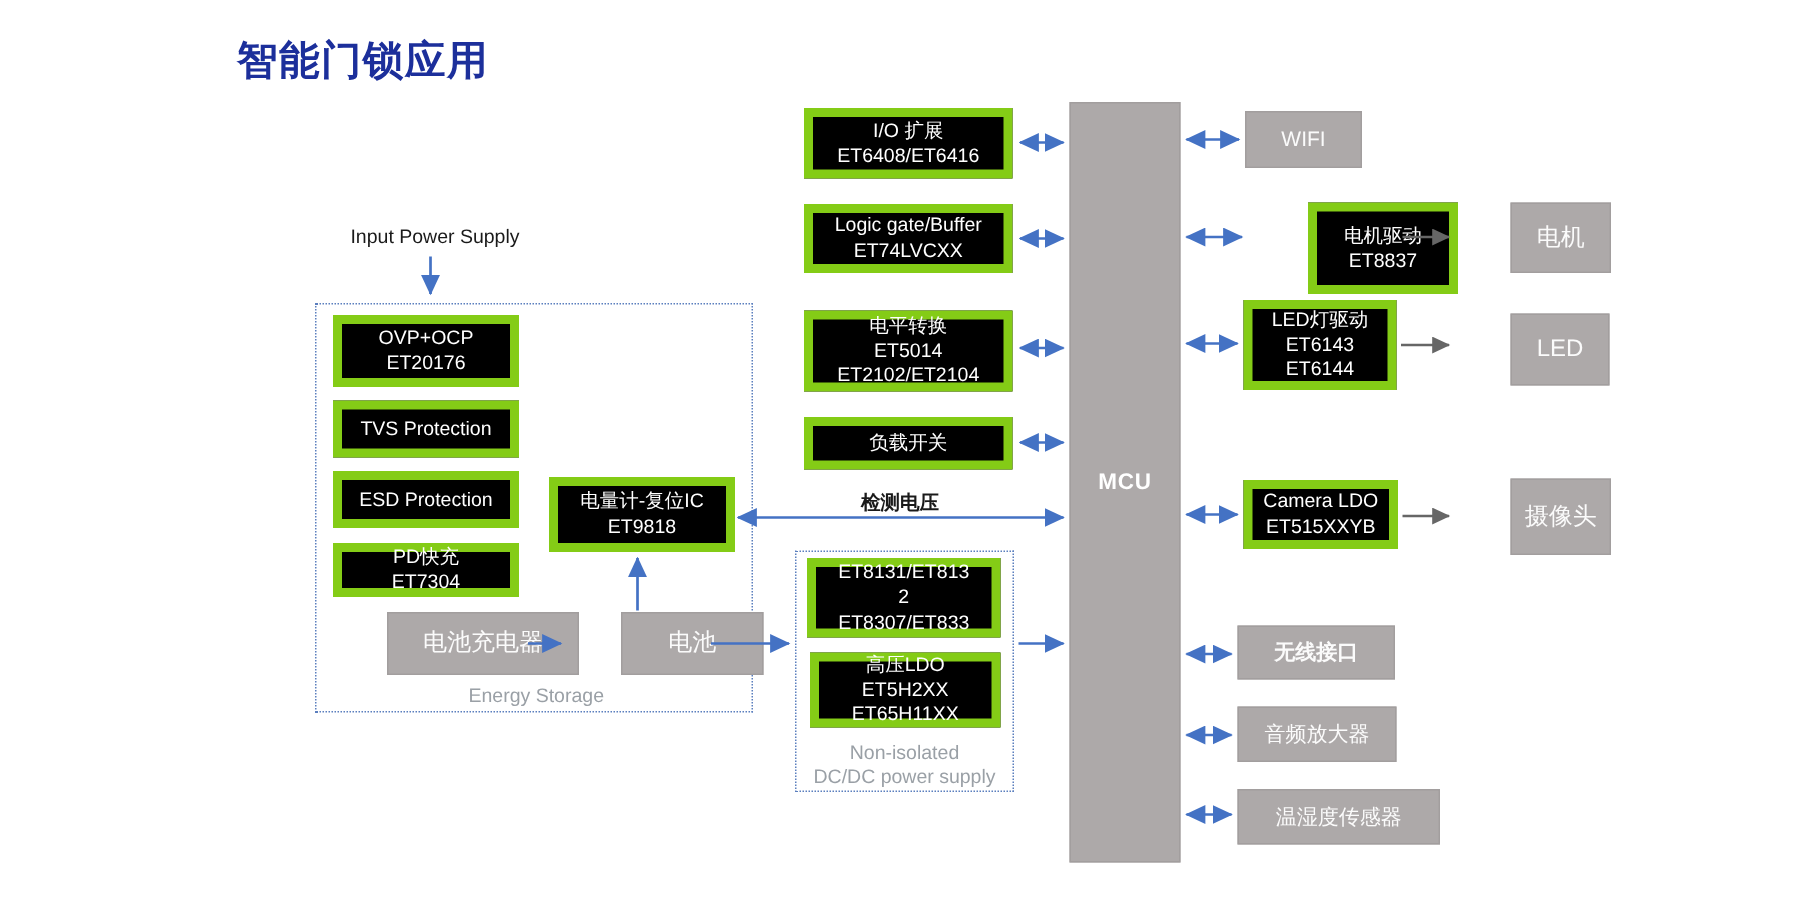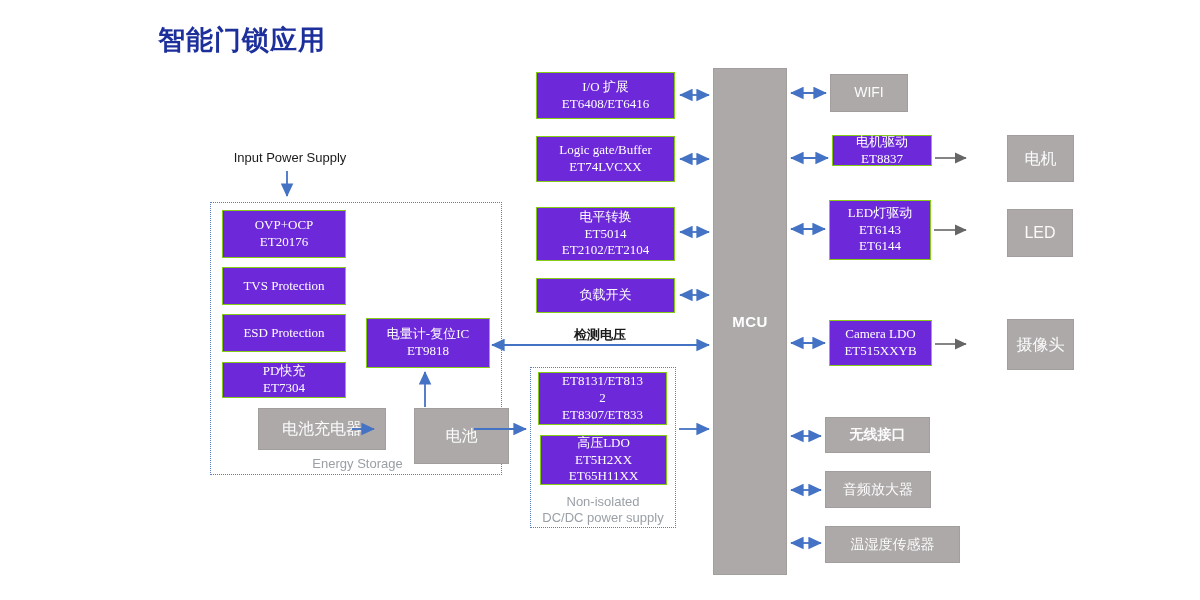--- a/index.html
+++ b/index.html
@@ -9,22 +9,22 @@
   }
   .title{
     position:absolute;left:158px;top:22px;margin:0;
     font-size:27px;font-weight:bold;color:#1C2F9B;letter-spacing:1px;
   }
   .box{
     position:absolute;box-sizing:border-box;display:flex;flex-direction:column;
     align-items:center;justify-content:center;text-align:center;color:#ffffff;
   }
   .blue{
-    background:#6d28d9;border:1px solid #84cc16;
-    font-size:13px;line-height:1.3;font-family:Liberation Serif, serif;
+    background:#000000;border:6px solid #84cc16;
+    font-size:13px;line-height:1.3;
   }
   .gray{
     background:#ADA9A9;border:1px solid #a29e9e;
     font-size:14px;line-height:1.25;color:#fbfbfb;
   }
   .gray.big{font-size:16px;margin-left:36px;}
   .mcu{
     background:#ADA9A9;border:1px solid #a29e9e;
     font-size:15px;color:#ffffff;letter-spacing:.5px;font-weight:bold;
   }
@@ -46,41 +46,41 @@
 
   <div class="label lbl-dark" style="left:210px;top:150px;width:160px;">Input Power Supply</div>
 
   <div class="dotted" style="left:210px;top:202px;width:292px;height:273px;"></div>
 
   <div class="box blue" style="left:222px;top:210px;width:124px;height:48px;">OVP+OCP<br>ET20176</div>
   <div class="box blue" style="left:222px;top:267px;width:124px;height:38px;">TVS Protection</div>
   <div class="box blue" style="left:222px;top:314px;width:124px;height:38px;">ESD Protection</div>
   <div class="box blue" style="left:222px;top:362px;width:124px;height:36px;">PD快充<br>ET7304</div>
   <div class="box gray big" style="left:222px;top:408px;width:128px;height:42px;">电池充电器</div>
-  <div class="box gray big" style="left:378px;top:408px;width:95px;height:56px;font-family:Liberation Serif, serif;">电池</div>
+  <div class="box gray big" style="left:378px;top:408px;width:95px;height:42px;font-family:Liberation Serif, serif;">电池</div>
   <div class="box blue" style="left:366px;top:318px;width:124px;height:50px;">电量计-复位IC<br>ET9818</div>
 
   <div class="label lbl-gray" style="left:280px;top:456px;width:155px;">Energy Storage</div>
 
   <div class="box blue" style="left:536px;top:72px;width:139px;height:47px;">I/O 扩展<br>ET6408/ET6416</div>
   <div class="box blue" style="left:536px;top:136px;width:139px;height:46px;">Logic gate/Buffer<br>ET74LVCXX</div>
   <div class="box blue" style="left:536px;top:207px;width:139px;height:54px;">电平转换<br>ET5014<br>ET2102/ET2104</div>
   <div class="box blue" style="left:536px;top:278px;width:139px;height:35px;">负载开关</div>
 
   <div class="label lbl-dark lbl-bold" style="left:538px;top:326px;width:124px;">检测电压</div>
 
   <div class="dotted" style="left:530px;top:367px;width:146px;height:161px;"></div>
   <div class="box blue" style="left:538px;top:372px;width:129px;height:53px;">ET8131/ET813<br>2<br>ET8307/ET833</div>
   <div class="box blue" style="left:540px;top:435px;width:127px;height:50px;">高压LDO<br>ET5H2XX<br>ET65H11XX</div>
   <div class="label lbl-gray" style="left:528px;top:494px;width:150px;">Non-isolated<br>DC/DC power supply</div>
 
   <div class="box mcu" style="left:713px;top:68px;width:74px;height:507px;">MCU</div>
 
   <div class="box gray" style="left:830px;top:74px;width:78px;height:38px;">WIFI</div>
-  <div class="box blue" style="left:832px;top:135px;width:100px;height:31px;">电机驱动<br>ET8837</div>
+  <div class="box blue" style="left:872px;top:135px;width:100px;height:61px;">电机驱动<br>ET8837</div>
   <div class="box gray big" style="left:971px;top:135px;width:67px;height:47px;">电机</div>
   <div class="box blue" style="left:829px;top:200px;width:102px;height:60px;">LED灯驱动<br>ET6143<br>ET6144</div>
   <div class="box gray big" style="left:971px;top:209px;width:66px;height:48px;">LED</div>
   <div class="box blue" style="left:829px;top:320px;width:103px;height:46px;">Camera LDO<br>ET515XXYB</div>
   <div class="box gray big" style="left:971px;top:319px;width:67px;height:51px;">摄像头</div>
   <div class="box gray" style="left:825px;top:417px;width:105px;height:36px;font-weight:bold;">无线接口</div>
   <div class="box gray" style="left:825px;top:471px;width:106px;height:37px;">音频放大器</div>
   <div class="box gray" style="left:825px;top:526px;width:135px;height:37px;">温湿度传感器</div>
 
   <svg class="overlay" width="1200" height="600" viewBox="0 0 1200 600">

